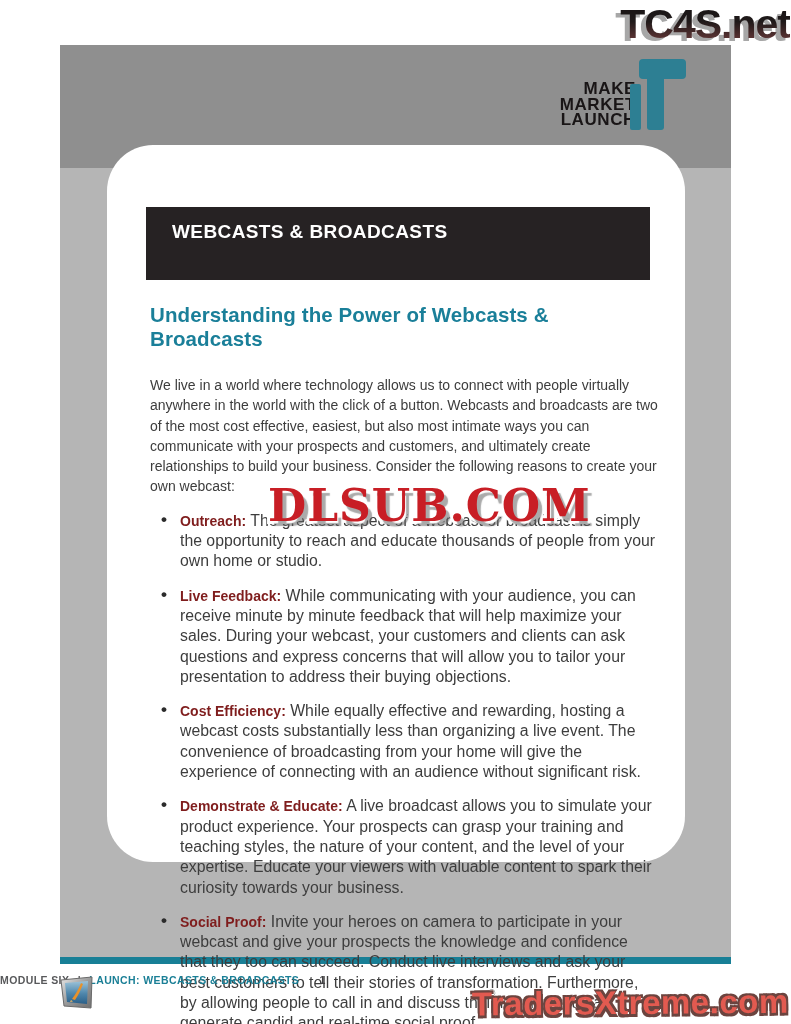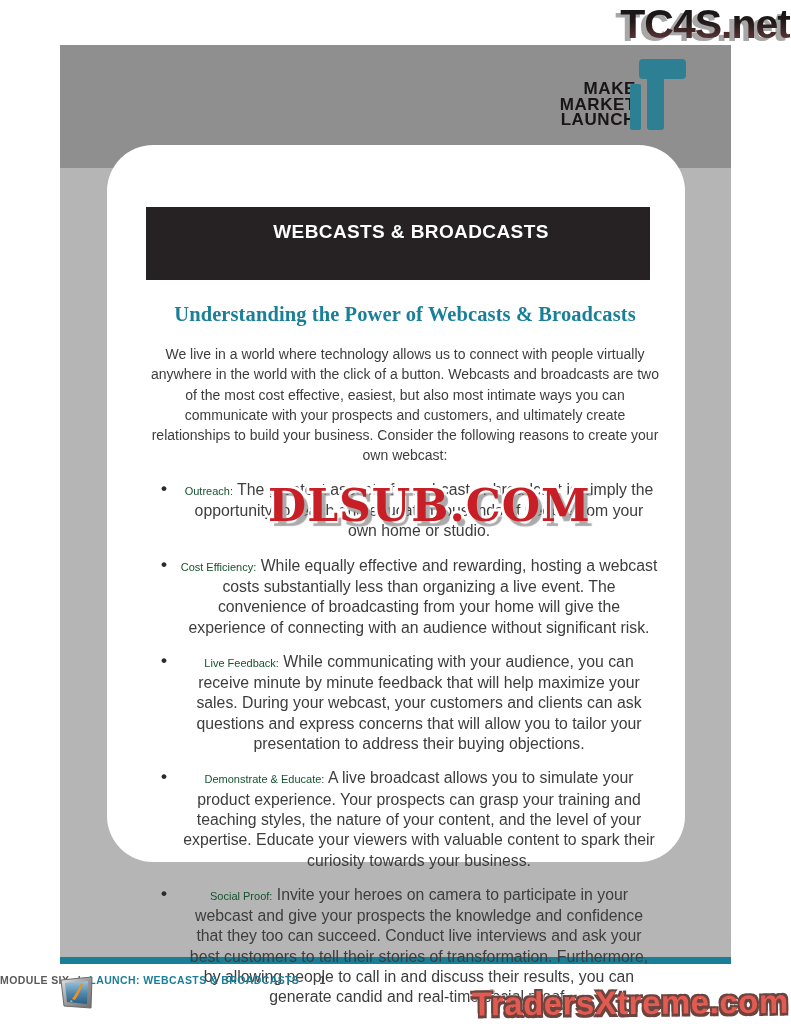--- a/index.html
+++ b/index.html
@@ -17,32 +17,32 @@
   
   .logo { position:absolute; left:528px; top:57px; width:162px; height:74px; z-index:2; }
   .logo-text { position:absolute; right:54px; top:24px; text-align:right;
     font-weight:bold; font-size:17px; line-height:15.5px; color:#191516; letter-spacing:0.6px; }
   .it-cross { position:absolute; right:4px;  top:2px;  width:47px; height:20px; background:#2d7f93; border-radius:4px; }
   .it-stem  { position:absolute; right:26px; top:2px;  width:17px; height:71px; background:#2d7f93; border-radius:3px; }
   .it-ibar  { position:absolute; right:49px; top:27px; width:11px; height:46px; background:#2d7f93; border-radius:2px; }
 
   
   .card { position:absolute; left:107px; top:145px; width:578px; height:717px;
-    background:#ffffff; border-radius:46px; z-index:1;text-align:center; }
+    background:#ffffff; border-radius:46px; z-index:1; }
   .title-bar { position:absolute; left:39px; top:62px; width:504px; height:73px; background:#262223; }
   .title-bar .bar-title { padding:14px 0 0 26px; color:#ffffff; font-size:19px; font-weight:bold; letter-spacing:0.4px; }
   .card-content { position:absolute; left:43px; top:158px; width:510px; }
-  .section-heading { font-size:20.5px; font-weight:bold; color:#1a7f99; margin-bottom:18px; letter-spacing:0.1px;font-family:Liberation Serif, serif; }
+  .section-heading { font-size:20.5px; font-weight:bold; color:#1a7f99; margin-bottom:24px; letter-spacing:0.1px; }
   .intro { font-size:14px; line-height:20.3px; color:#3d3d3d; margin-bottom:10px; }
   ul.bullets { list-style:none; }
   ul.bullets li { position:relative; padding-left:30px; margin-top:14px;
     font-size:15.8px; line-height:20.3px; color:#3d3d3d; width:508px; }
   ul.bullets li::before { content:"\2022"; position:absolute; left:11px; top:-1px;
     font-size:17px; font-weight:bold; color:#2b2b2b; }
-  ul.bullets .blabel { font-weight:normal; font-size:11px; color:#14532d; }
+  ul.bullets .blabel { font-weight:bold; font-size:14px; color:#7f1d1d; }
 
   
   .wm-top { position:absolute; top:1px; right:1px; z-index:6;
     font-size:41px; font-weight:bold; letter-spacing:-1px; white-space:nowrap;margin-left:20px; }
   .wm-top .shadow { position:absolute; right:5px; top:3px; color:#a7a7a7; }
   .wm-top .main { position:relative; right:0; top:0;
     background:linear-gradient(180deg,#161314 0%,#201a1a 45%,#553131 78%,#7e4b47 100%);
     -webkit-background-clip:text; background-clip:text; color:transparent; }
   .wm-mid { position:absolute; left:268px; top:480px; z-index:6;
     font-family:"DejaVu Serif", serif; font-weight:bold; font-size:44px; letter-spacing:1px;
@@ -92,26 +92,26 @@
     </div>
     <div class="card-content">
       <div class="section-heading">Understanding the Power of Webcasts &amp; Broadcasts</div>
       <p class="intro">We live in a world where technology allows us to connect with people virtually anywhere in the world with the click of a button. Webcasts and broadcasts are two of the most cost effective, easiest, but also most intimate ways you can communicate with your prospects and customers, and ultimately create relationships to build your business. Consider the following reasons to create your own webcast:</p>
       <ul class="bullets">
         <li>
           <span class="blabel">Outreach:</span>
           <span>The greatest aspect of a webcast or broadcast is simply the opportunity to reach and educate thousands of people from your own home or studio.</span>
         </li>
         <li>
+          <span class="blabel">Live Feedback:</span>
+          <span>While communicating with your audience, you can receive minute by minute feedback that will help maximize your sales. During your webcast, your customers and clients can ask questions and express concerns that will allow you to tailor your presentation to address their buying objections.</span>
+        </li>
+        <li>
           <span class="blabel">Cost Efficiency:</span>
           <span>While equally effective and rewarding, hosting a webcast costs substantially less than organizing a live event. The convenience of broadcasting from your home will give the experience of connecting with an audience without significant risk.</span>
-        </li>
-        <li>
-          <span class="blabel">Live Feedback:</span>
-          <span>While communicating with your audience, you can receive minute by minute feedback that will help maximize your sales. During your webcast, your customers and clients can ask questions and express concerns that will allow you to tailor your presentation to address their buying objections.</span>
         </li>
         <li>
           <span class="blabel">Demonstrate &amp; Educate:</span>
           <span>A live broadcast allows you to simulate your product experience. Your prospects can grasp your training and teaching styles, the nature of your content, and the level of your expertise. Educate your viewers with valuable content to spark their curiosity towards your business.</span>
         </li>
         <li>
           <span class="blabel">Social Proof:</span>
           <span>Invite your heroes on camera to participate in your webcast and give your prospects the knowledge and confidence that they too can succeed. Conduct live interviews and ask your best customers to tell their stories of transformation. Furthermore, by allowing people to call in and discuss their results, you can generate candid and real-time social proof.</span>
         </li>
       </ul>

